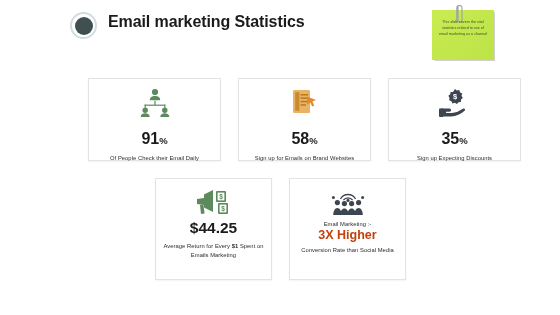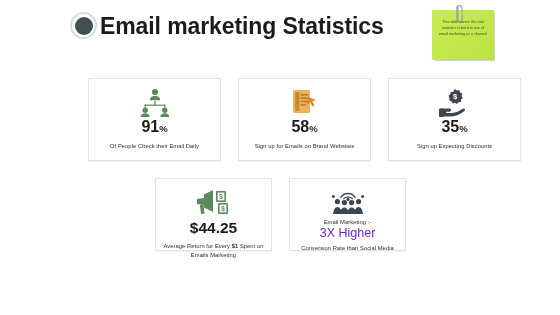--- a/index.html
+++ b/index.html
@@ -39,23 +39,23 @@
   }
   .title-bullet::after {
     content: "";
     width: 18px;
     height: 18px;
     border-radius: 50%;
     background: #404f50;
   }
   .slide-title {
     position: absolute;
-    left: 100px;
+    left: 108px;
     top: 13px;
-    font-size: 23px;
+    font-size: 16px;
     font-weight: bold;
     color: #1b1b1b;
     letter-spacing: -0.1px;
     white-space: nowrap;
   }
 
   
   .sticky-note {
     position: absolute;
     left: 432px;
@@ -94,38 +94,38 @@
     box-shadow: 0 1px 1.5px rgba(0,0,0,0.05);
     display: flex;
     flex-direction: column;
     align-items: center;
   }
   .card-r1 { top: 78px; width: 133px; height: 83px; }
   .card-r1.c1 { left: 88px; }
   .card-r1.c2 { left: 238px; }
   .card-r1.c3 { left: 388px; }
 
-  .card-r2 { top: 178px; width: 117px; height: 73px; }
+  .card-r2 { top: 178px; width: 117px; height: 102px; }
   .card-r2.c4 { left: 155px; }
   .card-r2.c5 { left: 289px; }
 
   .card-icon {
     margin-top: 9px;
     height: 29px;
     display: flex;
     align-items: center;
     justify-content: center;
   }
   .card-r2 .card-icon { margin-top: 10px; height: 28px; }
 
   .stat-value {
     font-size: 16px;
     font-weight: bold;
     color: #1b1b1b;
-    margin-top: 2px;
+    margin-top: 14px;
     line-height: 1;
   }
   .stat-value .pct {
     font-size: 9.5px;
     font-weight: bold;
   }
   .stat-money {
     font-size: 15.5px;
     font-weight: bold;
     color: #1b1b1b;
@@ -149,22 +149,22 @@
 
   .c5-pre {
     margin-top: 4px;
     font-size: 5.8px;
     color: #2c2c2c;
     text-align: center;
     letter-spacing: 0.05px;
   }
   .c5-big {
     font-size: 12.5px;
-    font-weight: normal;
-    color: #6d28d9;
+    font-weight: bold;
+    color: #c2410c;
     margin-top: 2px;
     line-height: 1.1;
     text-align: right;
   }
   .c5-post {
     margin-top: 3px;
     font-size: 5.8px;
     line-height: 1.65;
     color: #2c2c2c;
     text-align: center;

